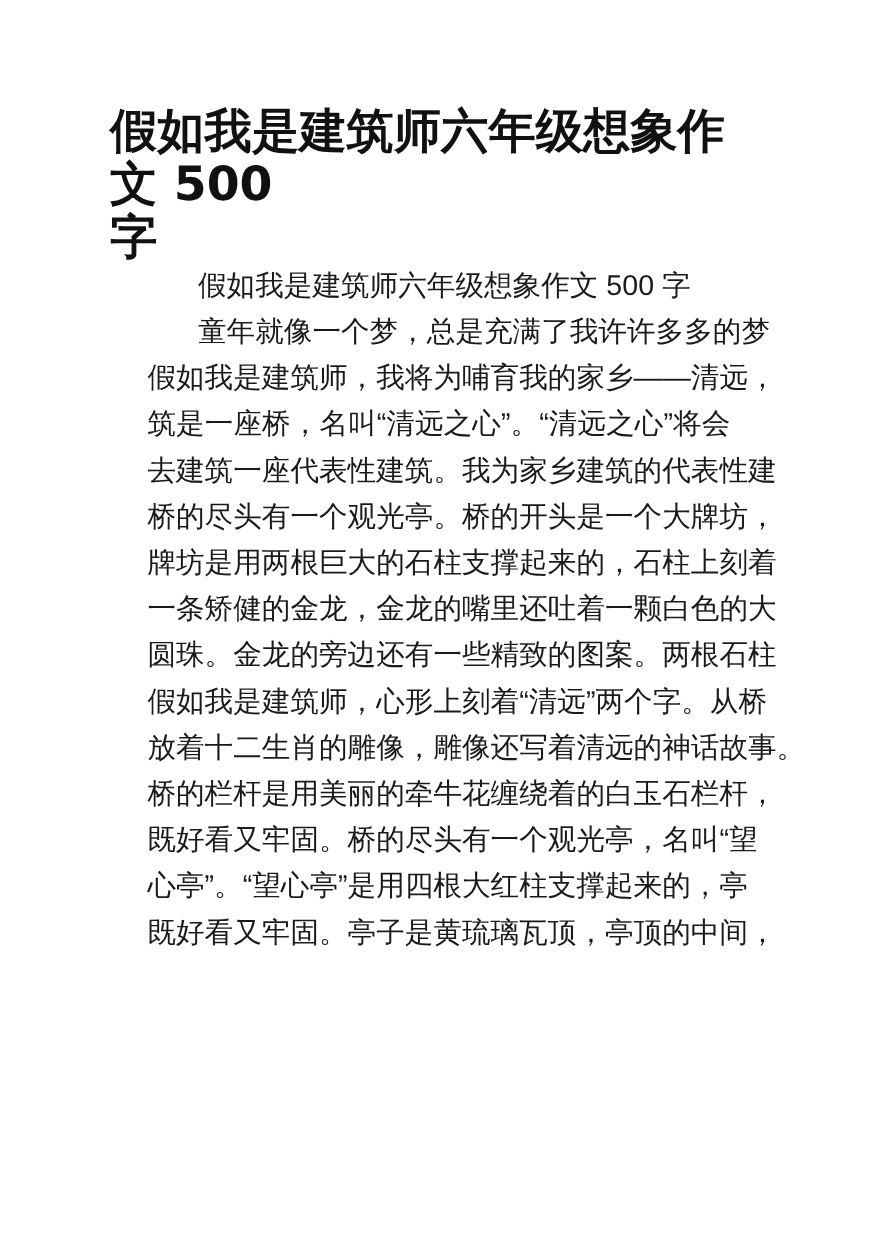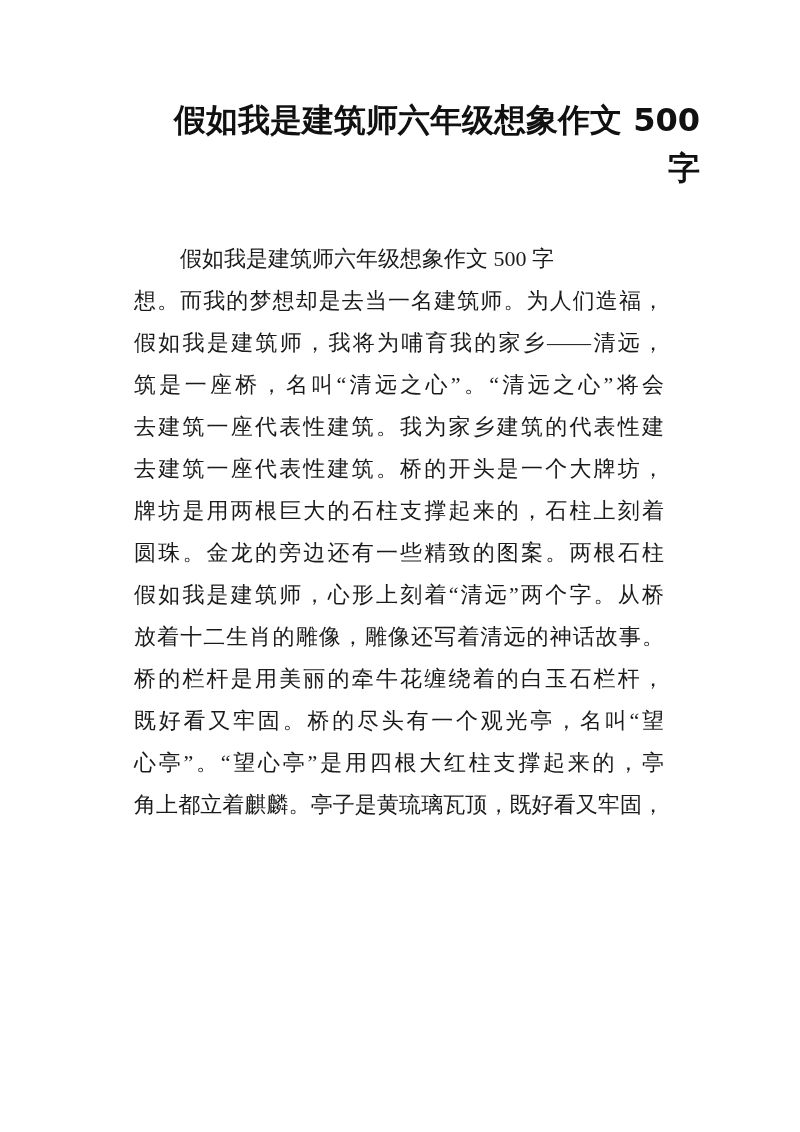--- a/index.html
+++ b/index.html
@@ -1,55 +1,56 @@
 <!DOCTYPE html>
 <html><head>
 <meta charset="utf-8">
 <style>
   html, body { margin: 0; padding: 0; background: #ffffff; }
   body { width: 800px; height: 1132px; overflow: hidden; position: relative; }
   .page { position: absolute; left: 0; top: 0; width: 800px; height: 1132px; background: #fff; }
   .title {
     position: absolute; left: 100px; top: 96px; width: 600px;
-    text-align: right;
+    text-align: left;
     font-family: "DejaVu Sans", "Liberation Sans", sans-serif;
-    font-weight: bold; font-size: 32px; line-height: 48px; color: #111;
+    font-weight: bold; font-size: 43px; line-height: 48px; color: #111;
     margin: 0;
   }
   .body-text {
     position: absolute; left: 134px; top: 238px; width: 530px;
-    font-family: Liberation Serif, serif;
-    font-size: 22px; color: #1a1a1a;
+    font-family: Liberation Sans, sans-serif;
+    font-size: 26px; color: #1a1a1a;
   }
   .line {
     display: block; height: 42px; line-height: 42px; white-space: nowrap;
     text-align: justify; text-align-last: justify;
   }
   .line.indent { padding-left: 46px; }
   .line.last { text-align-last: left; }
   .line.subtitle { text-align-last: left; }
 </style>
 </head>
 <body>
 
 <div class="page">
   <h1 class="title">
     <span>假如我是建筑师六年级想象作文 500</span><br>
     <span>字</span>
   </h1>
 
   <div class="body-text">
     <span class="line indent subtitle">假如我是建筑师六年级想象作文 500 字</span>
-    <span class="line">想。而我的梦想却是去当一名建筑师。为人们造福，</span>
+    <span class="line indent">童年就像一个梦，总是充满了我许许多多的梦</span>
     <span class="line">假如我是建筑师，我将为哺育我的家乡——清远，</span>
     <span class="line">筑是一座桥，名叫“清远之心”。“清远之心”将会</span>
     <span class="line">去建筑一座代表性建筑。我为家乡建筑的代表性建</span>
-    <span class="line">去建筑一座代表性建筑。桥的开头是一个大牌坊，</span>
+    <span class="line">桥的尽头有一个观光亭。桥的开头是一个大牌坊，</span>
     <span class="line">牌坊是用两根巨大的石柱支撑起来的，石柱上刻着</span>
+    <span class="line">一条矫健的金龙，金龙的嘴里还吐着一颗白色的大</span>
     <span class="line">圆珠。金龙的旁边还有一些精致的图案。两根石柱</span>
     <span class="line">假如我是建筑师，心形上刻着“清远”两个字。从桥</span>
     <span class="line">放着十二生肖的雕像，雕像还写着清远的神话故事。</span>
     <span class="line">桥的栏杆是用美丽的牵牛花缠绕着的白玉石栏杆，</span>
     <span class="line">既好看又牢固。桥的尽头有一个观光亭，名叫“望</span>
     <span class="line">心亭”。“望心亭”是用四根大红柱支撑起来的，亭</span>
-    <span class="line">角上都立着麒麟。亭子是黄琉璃瓦顶，既好看又牢固，</span>
+    <span class="line">既好看又牢固。亭子是黄琉璃瓦顶，亭顶的中间，</span>
   </div>
 </div>
 
 </body></html>

